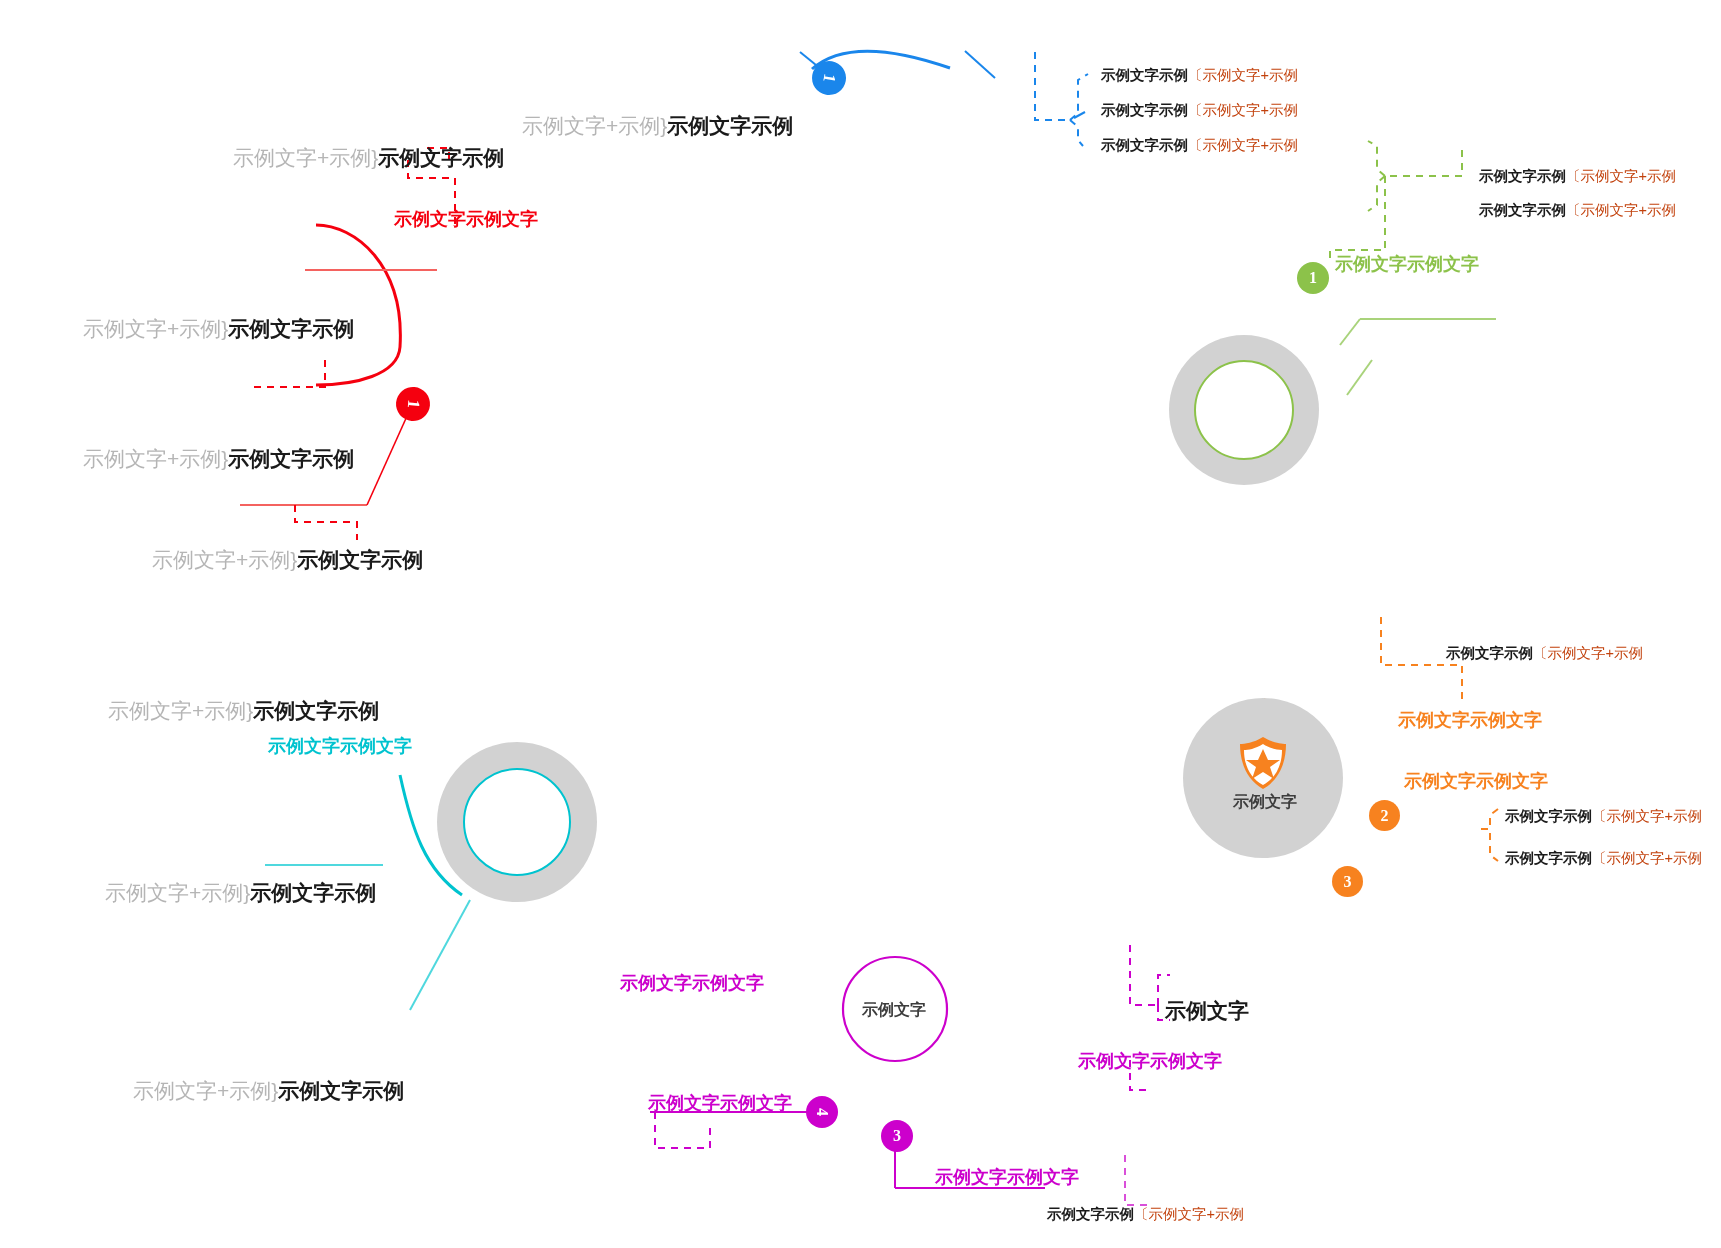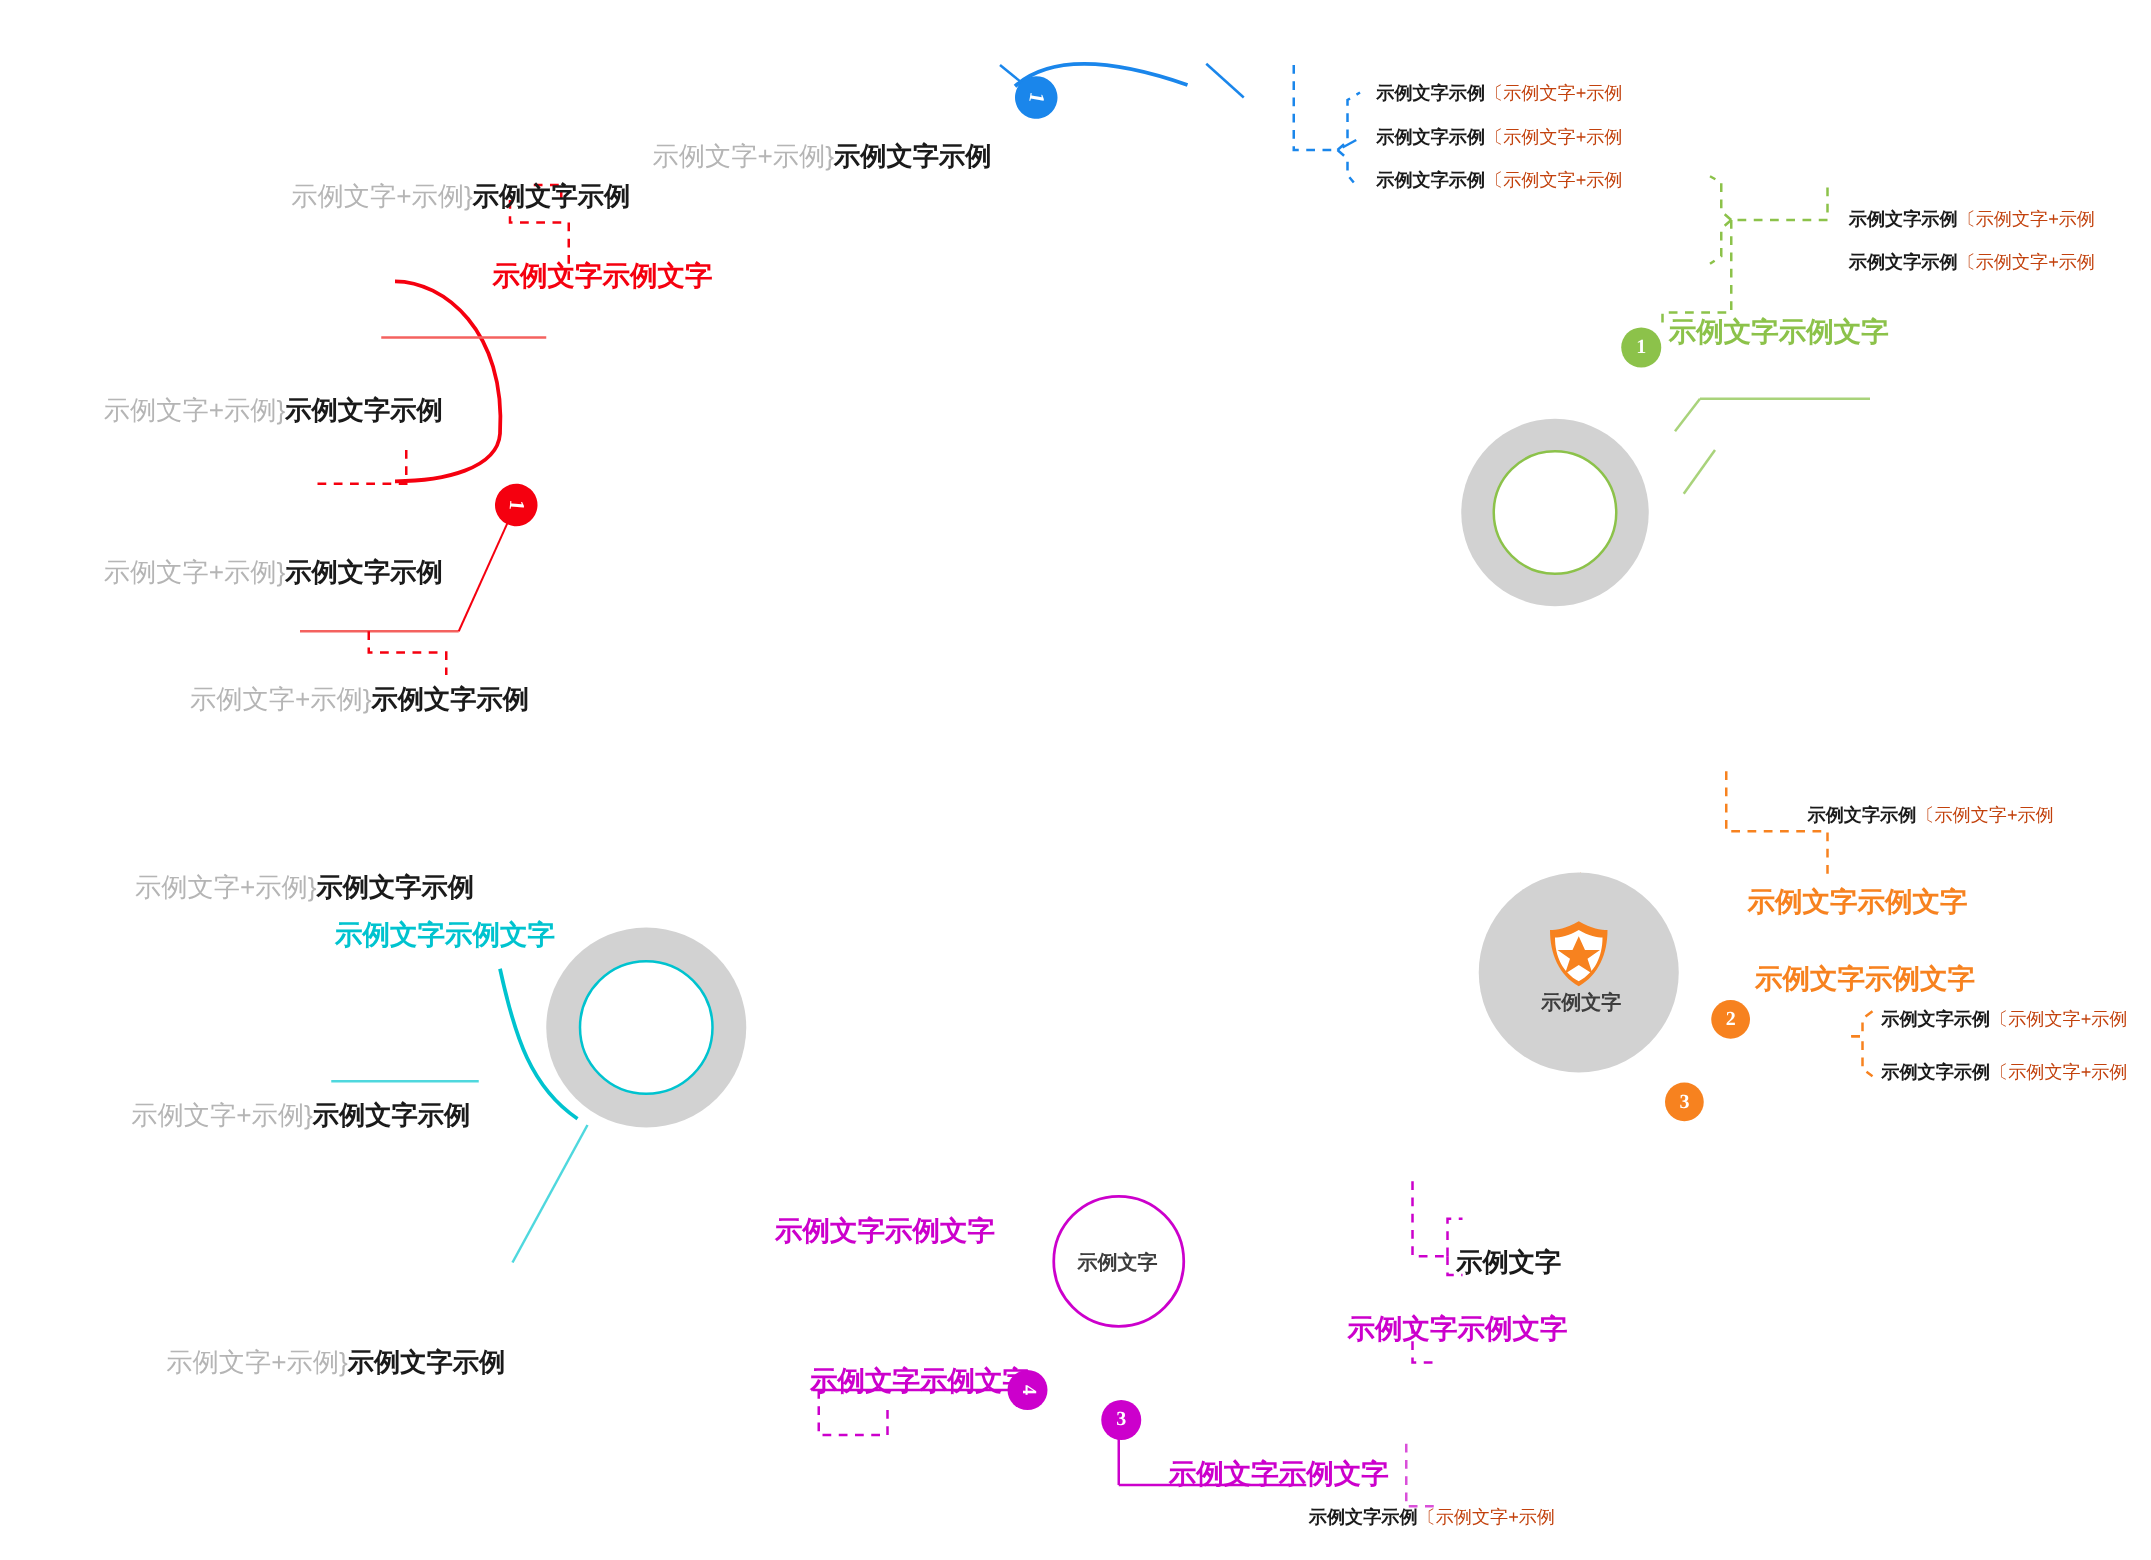--- a/index.html
+++ b/index.html
@@ -14,21 +14,21 @@
 
   
   .lbl-bracket{font-size:21px;color:#1a1a1a;font-weight:bold;}
   .lbl-bracket .dim{color:#b5b5b5;font-weight:normal;}
 
   
   .lbl-sub{font-size:14.5px;color:#1a1a1a;font-weight:bold;}
   .lbl-sub .dim{color:#c2410c;font-weight:normal;}
 
   
-  .lbl-head{font-size:22px;font-weight:bold;}
+  .lbl-head{font-size:18px;font-weight:bold;}
 
   
   .donut-text{position:absolute;font-size:16px;color:#3d3d3d;font-weight:bold;white-space:nowrap;}
 
   
   .badge{
     position:absolute;border-radius:50%;
     display:flex;align-items:center;justify-content:center;
     color:#ffffff;font-weight:bold;font-family:"Liberation Serif","DejaVu Serif",serif;
   }

